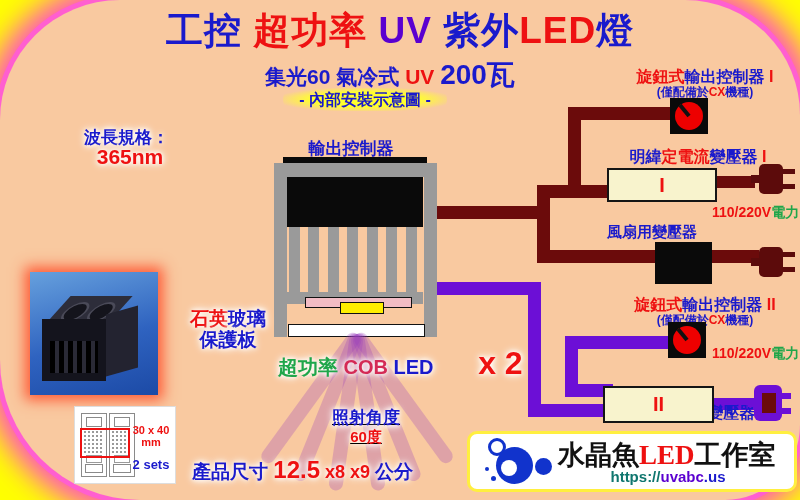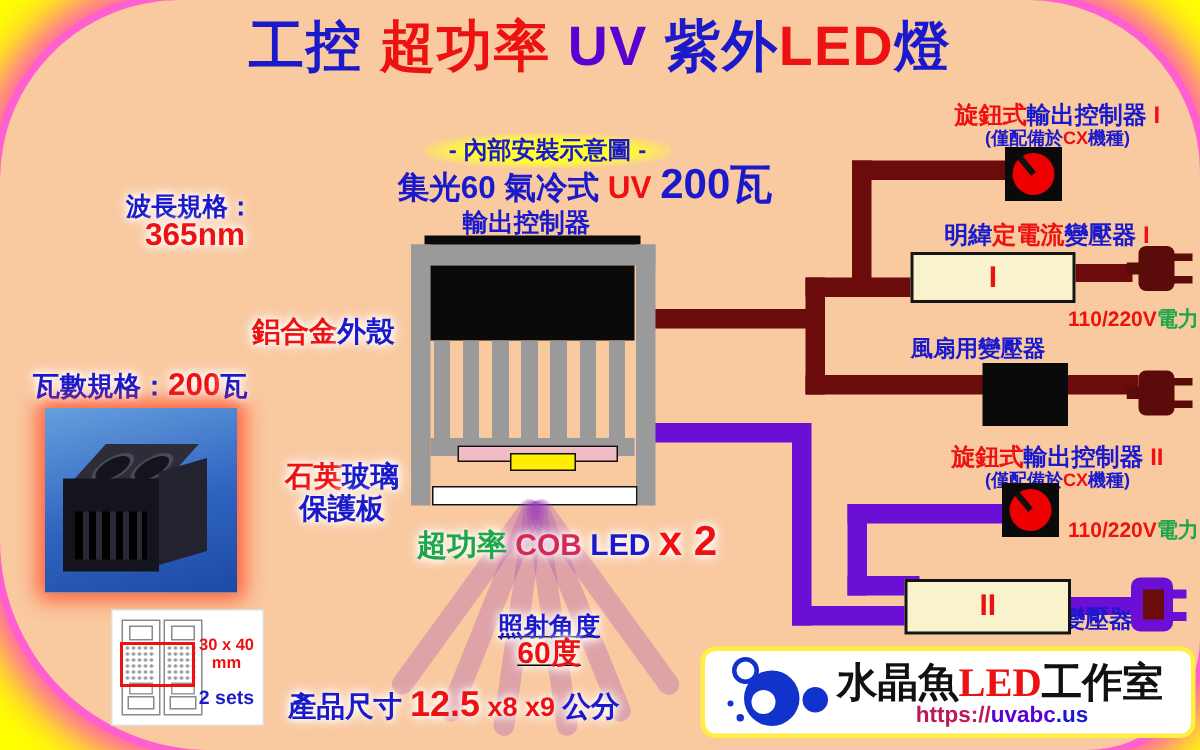--- a/index.html
+++ b/index.html
@@ -33,38 +33,32 @@
 </head>
 <body>
 
 <div id="stage">
   <div class="panel"></div>
 
   <div class="abs b ctr" style="left:0;top:6px;width:800px;font-size:37px;letter-spacing:1px;">
     <span class="cb">工控 </span><span class="cr">超功率</span><span class="cp">  UV </span><span class="cb">紫外</span><span class="cr">LED</span><span class="cb">燈</span>
   </div>
 
-  <div class="abs b ctr" style="left:0;top:56px;width:780px;font-size:21px;margin-top:48px;">
+  <div class="abs b ctr" style="left:0;top:56px;width:780px;font-size:21px;">
     <span class="cb">集光60 氣冷式 </span><span class="cr">UV </span><span class="cb" style="font-size:28px;">200瓦</span>
   </div>
 
   <div class="abs b ctr" style="left:255px;top:90px;width:220px;font-size:16px;">
     <span class="cb caption-hl">- 內部安裝示意圖 -</span>
   </div>
 
   <div class="abs b cb glow" style="left:84px;top:126px;font-size:17px;">波長規格：</div>
   <div class="abs b cr glow ctr" style="left:55px;top:145px;width:150px;font-size:21px;">365nm</div>
 
-  <div class="abs b glow" style="left:168px;top:208px;font-size:19px;">
-    <span class="cr">鋁合金</span><span class="cb">外殼</span>
-  </div>
-
-  <div class="abs b glow" style="left:22px;top:245px;font-size:18px;">
-    <span class="cb">瓦數規格：</span><span class="cr" style="font-size:21px;">200</span><span class="cb">瓦</span>
-  </div>
+
 
   <div class="abs" style="left:30px;top:272px;width:128px;height:123px;
        background:linear-gradient(165deg,#66a0dd 0%,#2f63c0 55%,#1c4aa6 100%);
        box-shadow:0 0 13px 5px rgba(255,70,35,.85);">
     <div class="abs" style="left:14px;top:24px;width:62px;height:28px;background:#2d2d3a;transform:skewX(-42deg) translateX(14px);">
       <div class="abs" style="left:8px;top:6px;width:18px;height:16px;border-radius:50%;background:#14141c;border:2px solid #4a4a58;"></div>
       <div class="abs" style="left:34px;top:6px;width:18px;height:16px;border-radius:50%;background:#14141c;border:2px solid #4a4a58;"></div>
     </div>
     <div class="abs" style="left:12px;top:47px;width:64px;height:62px;background:#14141d;">
       <div class="abs" style="left:8px;top:22px;width:48px;height:32px;background:repeating-linear-gradient(90deg,#000 0 5px,#2a2a36 5px 9px);"></div>
@@ -129,26 +123,26 @@
     <div class="ray" style="transform:rotate(22deg);"></div>
     <div class="ray" style="transform:rotate(36deg);"></div>
   </div>
 
   <div class="abs b ctr glow" style="left:165px;top:308px;width:126px;font-size:19px;line-height:21px;">
     <span class="cr">石英</span><span class="cb">玻璃</span><br>
     <span class="cb">保護板</span>
   </div>
 
   <div class="abs b glow" style="left:278px;top:345px;font-size:20px;">
-    <span class="cg">超功率 </span><span class="crs">COB </span><span class="cb">LED </span><span class="cr" style="font-size:28px;">x 2</span>
+    <span class="cg">超功率 </span><span class="crs">COB </span><span class="cb">LED </span><span class="cr" style="font-size:32px;margin-left:39px;">x 2</span>
   </div>
 
   <div class="abs b ctr glow" style="left:306px;top:408px;width:120px;font-size:17px;line-height:19px;z-index:3;text-decoration:underline;">
     <span class="cb">照射角度</span><br>
-    <span class="cr" style="font-size:20px;text-align:center;">60度</span>
+    <span class="cr" style="font-size:15px;text-align:center;">60度</span>
   </div>
 
   <div class="abs b glow" style="left:192px;top:456px;font-size:19px;z-index:3;">
     <span class="cb">產品尺寸 </span><span class="cr" style="font-size:24px;">12.5</span><span class="cr" style="font-size:18px;"> x8 x9 </span><span class="cb">公分</span>
   </div>
 
   <div class="abs b ctr" style="left:612px;top:67px;width:186px;font-size:16px;">
     <span class="cr">旋鈕式</span><span class="cb">輸出控制器 </span><span class="cr">I</span>
   </div>
   <div class="abs b ctr" style="left:612px;top:84px;width:186px;font-size:12px;">
@@ -229,16 +223,16 @@
     <div class="abs" style="left:15px;top:33px;width:4px;height:4px;background:#1133cc;border-radius:50%;"></div>
     <div class="abs" style="left:21px;top:42px;width:5px;height:5px;background:#1133cc;border-radius:50%;"></div>
     <div class="abs" style="left:26px;top:13px;width:37px;height:37px;background:#1133cc;border-radius:50%;">
       <div class="abs" style="left:5px;top:13px;width:16px;height:16px;background:#fff;border-radius:50%;"></div>
     </div>
     <div class="abs" style="left:65px;top:24px;width:17px;height:17px;background:#1133cc;border-radius:50%;"></div>
     <div class="abs b" style="left:88px;top:3px;font-size:27px;font-family:'Liberation Serif',serif;">
       <span style="color:#111;">水晶魚</span><span class="cr">LED</span><span style="color:#111;">工作室</span>
     </div>
     <div class="abs b ctr" style="left:88px;top:34px;width:220px;font-size:15px;">
-      <span style="color:#be185d;">https://</span><span class="cp">uvabc</span><span class="cb">.us</span>
+      <span style="color:#0f766e;">https://</span><span class="cp">uvabc</span><span class="cb">.us</span>
     </div>
   </div>
 </div>
 
 </body></html>

